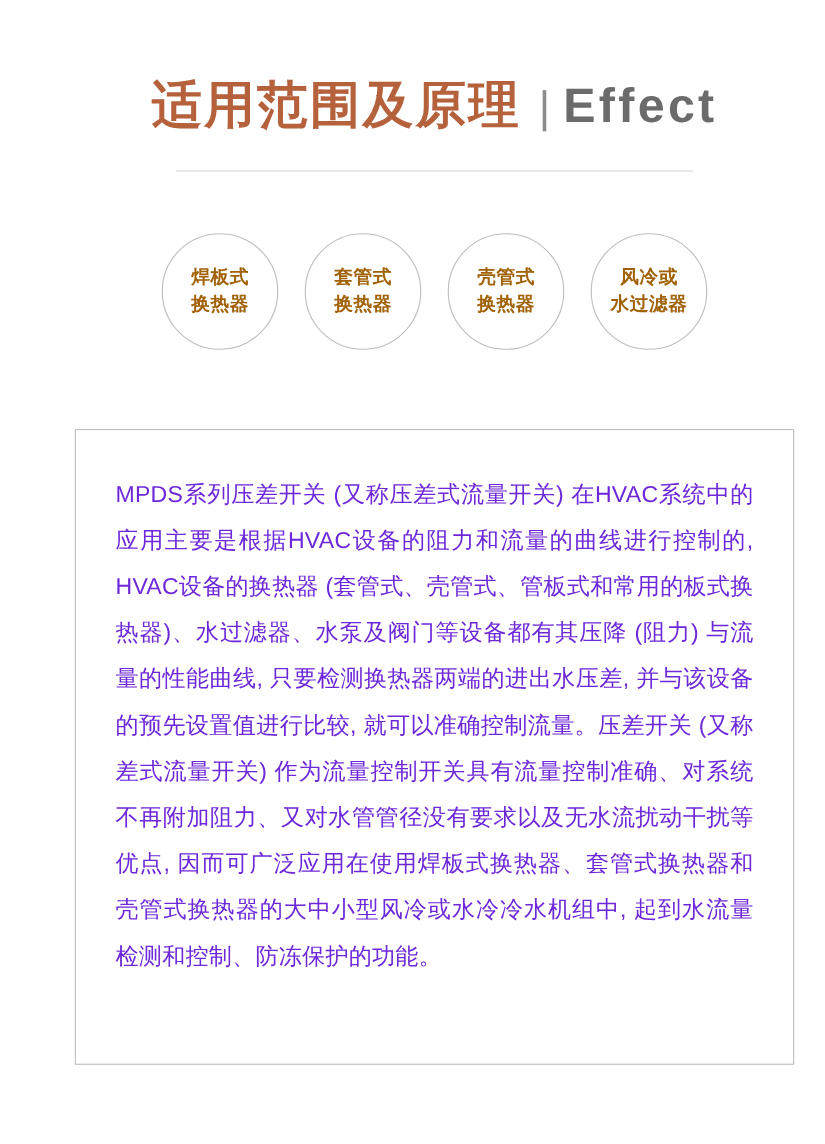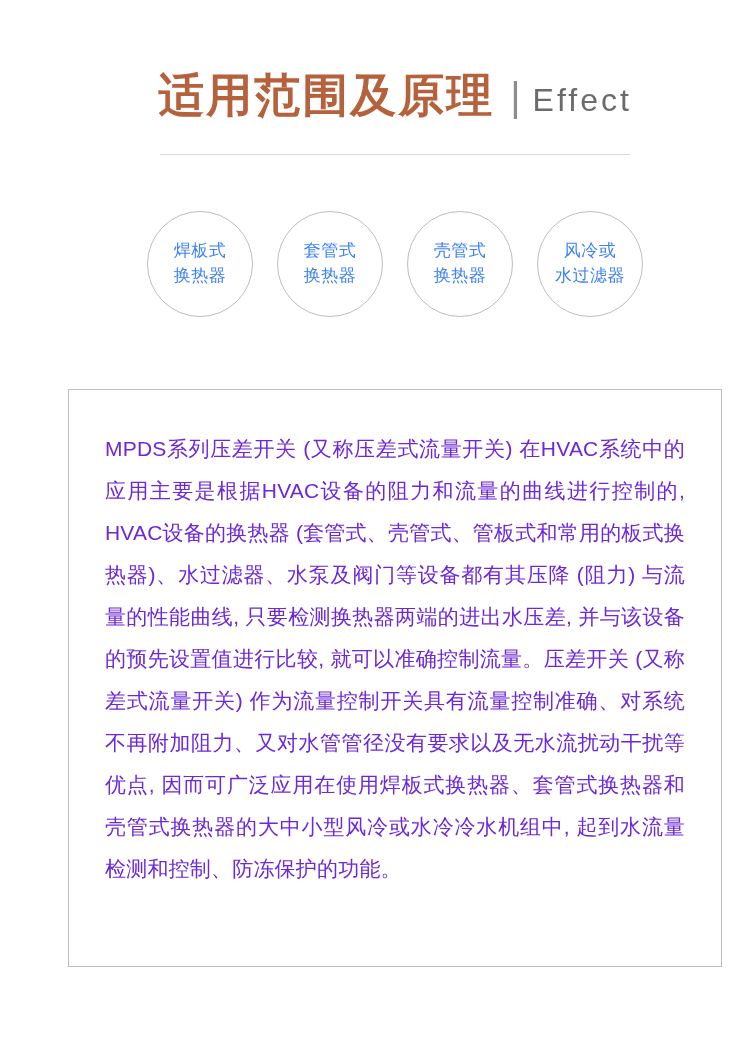--- a/index.html
+++ b/index.html
@@ -41,23 +41,23 @@
     line-height: 1;
   }
   .title-sep {
     font-size: 40px;
     color: #8c8c8c;
     font-weight: 300;
     margin: 0 12px 0 16px;
     line-height: 1;
   }
   .title-en {
-    font-size: 32px;
+    font-size: 44px;
     color: #6b6b6b;
-    font-weight: 400;
+    font-weight: 700;
     letter-spacing: 3px;
     line-height: 1;
   }
   .title-underline {
     width: 470px;
     height: 1px;
     background: #d8d8d8;
     margin: 36px auto 0 auto;
   }
 
@@ -74,22 +74,22 @@
     border-radius: 50%;
     border: 1px solid #bdbdbd;
     display: flex;
     flex-direction: column;
     align-items: center;
     justify-content: center;
     background: #ffffff;
   }
   .circle span {
     font-size: 17px;
-    font-weight: normal;
-    color: #3b82f6;
+    font-weight: bold;
+    color: #a16207;
     line-height: 1.45;
     letter-spacing: 0.5px;
   }
 
   
   .textbox {
     margin: 72px auto 0 auto;
     width: 654px;
     min-height: 578px;
     border: 1px solid #bdbdbd;

